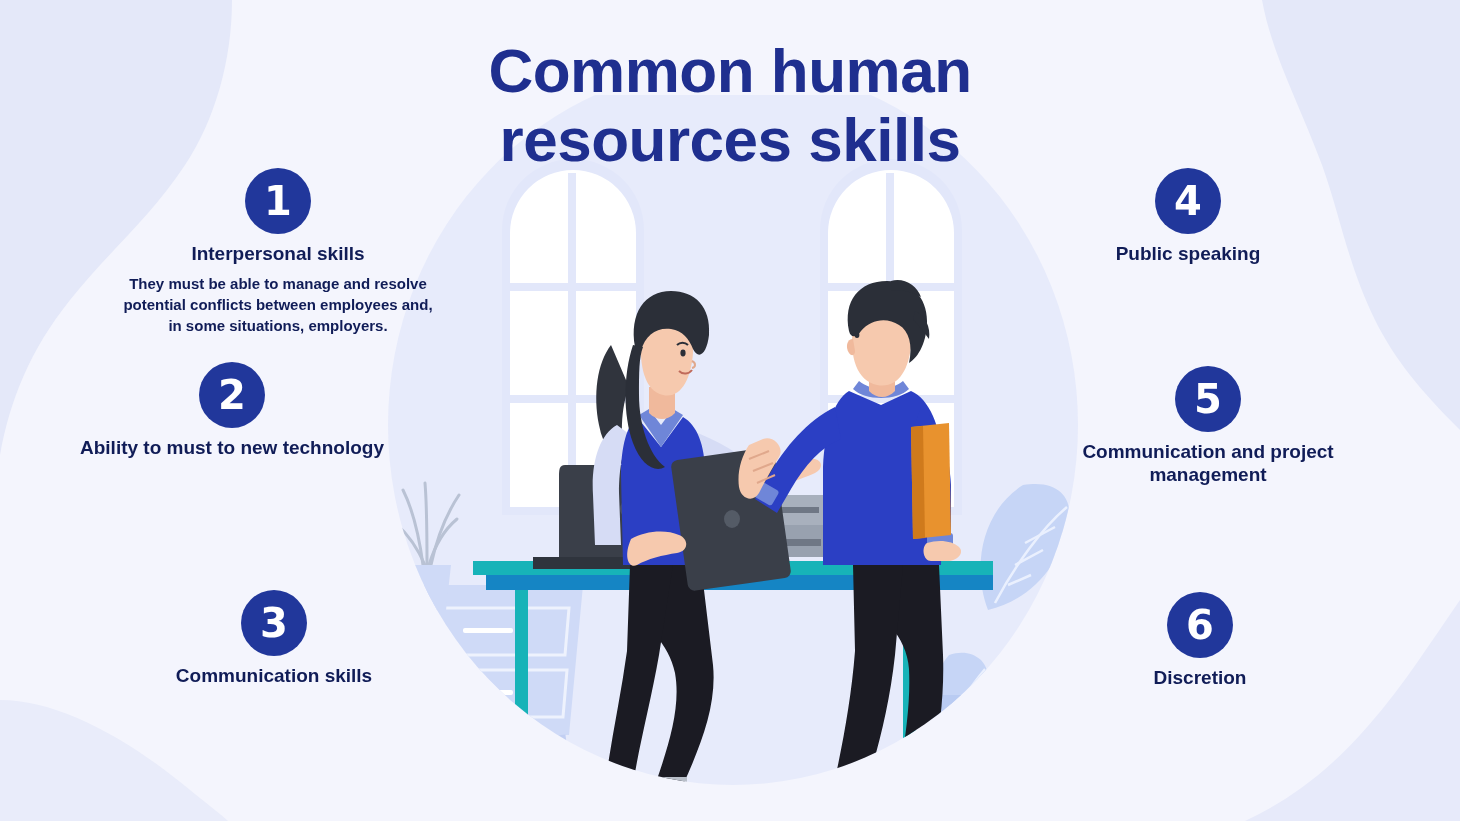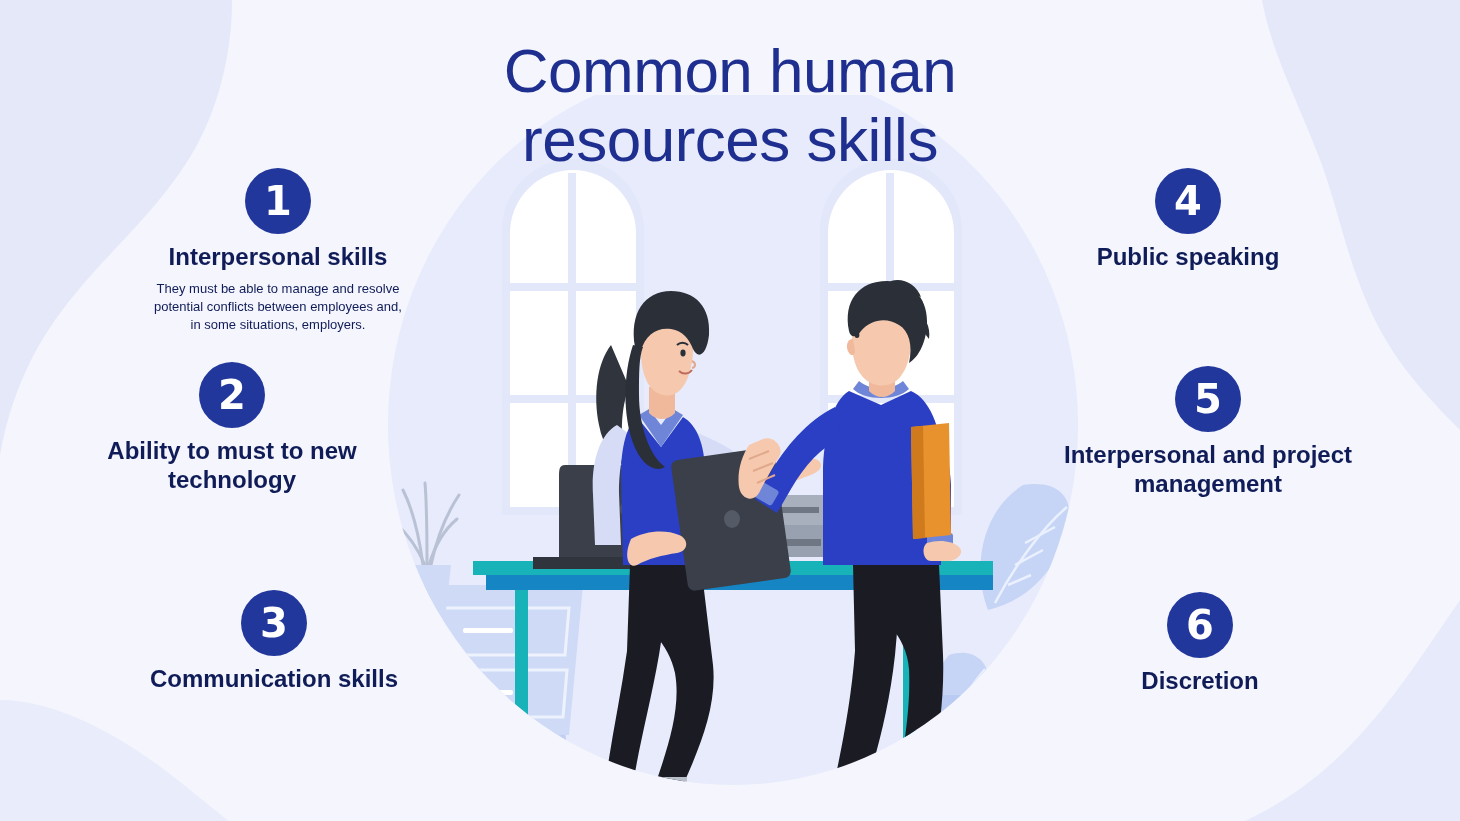--- a/index.html
+++ b/index.html
@@ -24,39 +24,39 @@
   .title{
     position:absolute;left:0;right:0;top:36px;
     text-align:center;
     color:#1f2f8f;
     font-size:62px;
     line-height:1.12;
     font-weight:400;
     letter-spacing:-0.5px;
     z-index:7;
   }
-  .title span{display:block;}
+  .title span{display:block;font-weight:bold;}
 
   
   .skill{position:absolute;z-index:8;text-align:center;}
   .skill .num{
     width:66px;height:66px;border-radius:50%;
     background:#21379b;color:#ffffff;
     font-size:40px;font-weight:700;
     display:flex;align-items:center;justify-content:center;
     margin:0 auto 8px auto;
     line-height:1;
     font-family:"DejaVu Sans", sans-serif;
   }
   .skill .head{
-    color:#101c57;font-size:24px;font-weight:700;
+    color:#101c57;font-size:19px;font-weight:700;
     line-height:1.22;margin-bottom:9px;
   }
   .skill .body{
-    color:#101c57;font-size:13px;font-weight:400;
+    color:#101c57;font-size:15px;font-weight:700;
     line-height:1.38;white-space:pre-line;
   }
 
   .s1{left:78px;top:168px;width:400px;}
   .s2{left:52px;top:362px;width:360px;}
   .s3{left:78px;top:590px;width:392px;}
   .s4{left:1000px;top:168px;width:376px;}
   .s5{left:1028px;top:366px;width:360px;}
   .s6{left:1012px;top:592px;width:376px;}
 </style>
@@ -298,21 +298,21 @@
     <div class="head">Communication skills</div>
   </div>
 
   <div class="skill s4">
     <div class="num">4</div>
     <div class="head">Public speaking</div>
   </div>
 
   <div class="skill s5">
     <div class="num">5</div>
-    <div class="head">Interpersonal and
+    <div class="head">Communication and
 project management</div>
   </div>
 
   <div class="skill s6">
     <div class="num">6</div>
     <div class="head">Discretion</div>
   </div>
 
 </div>
 

